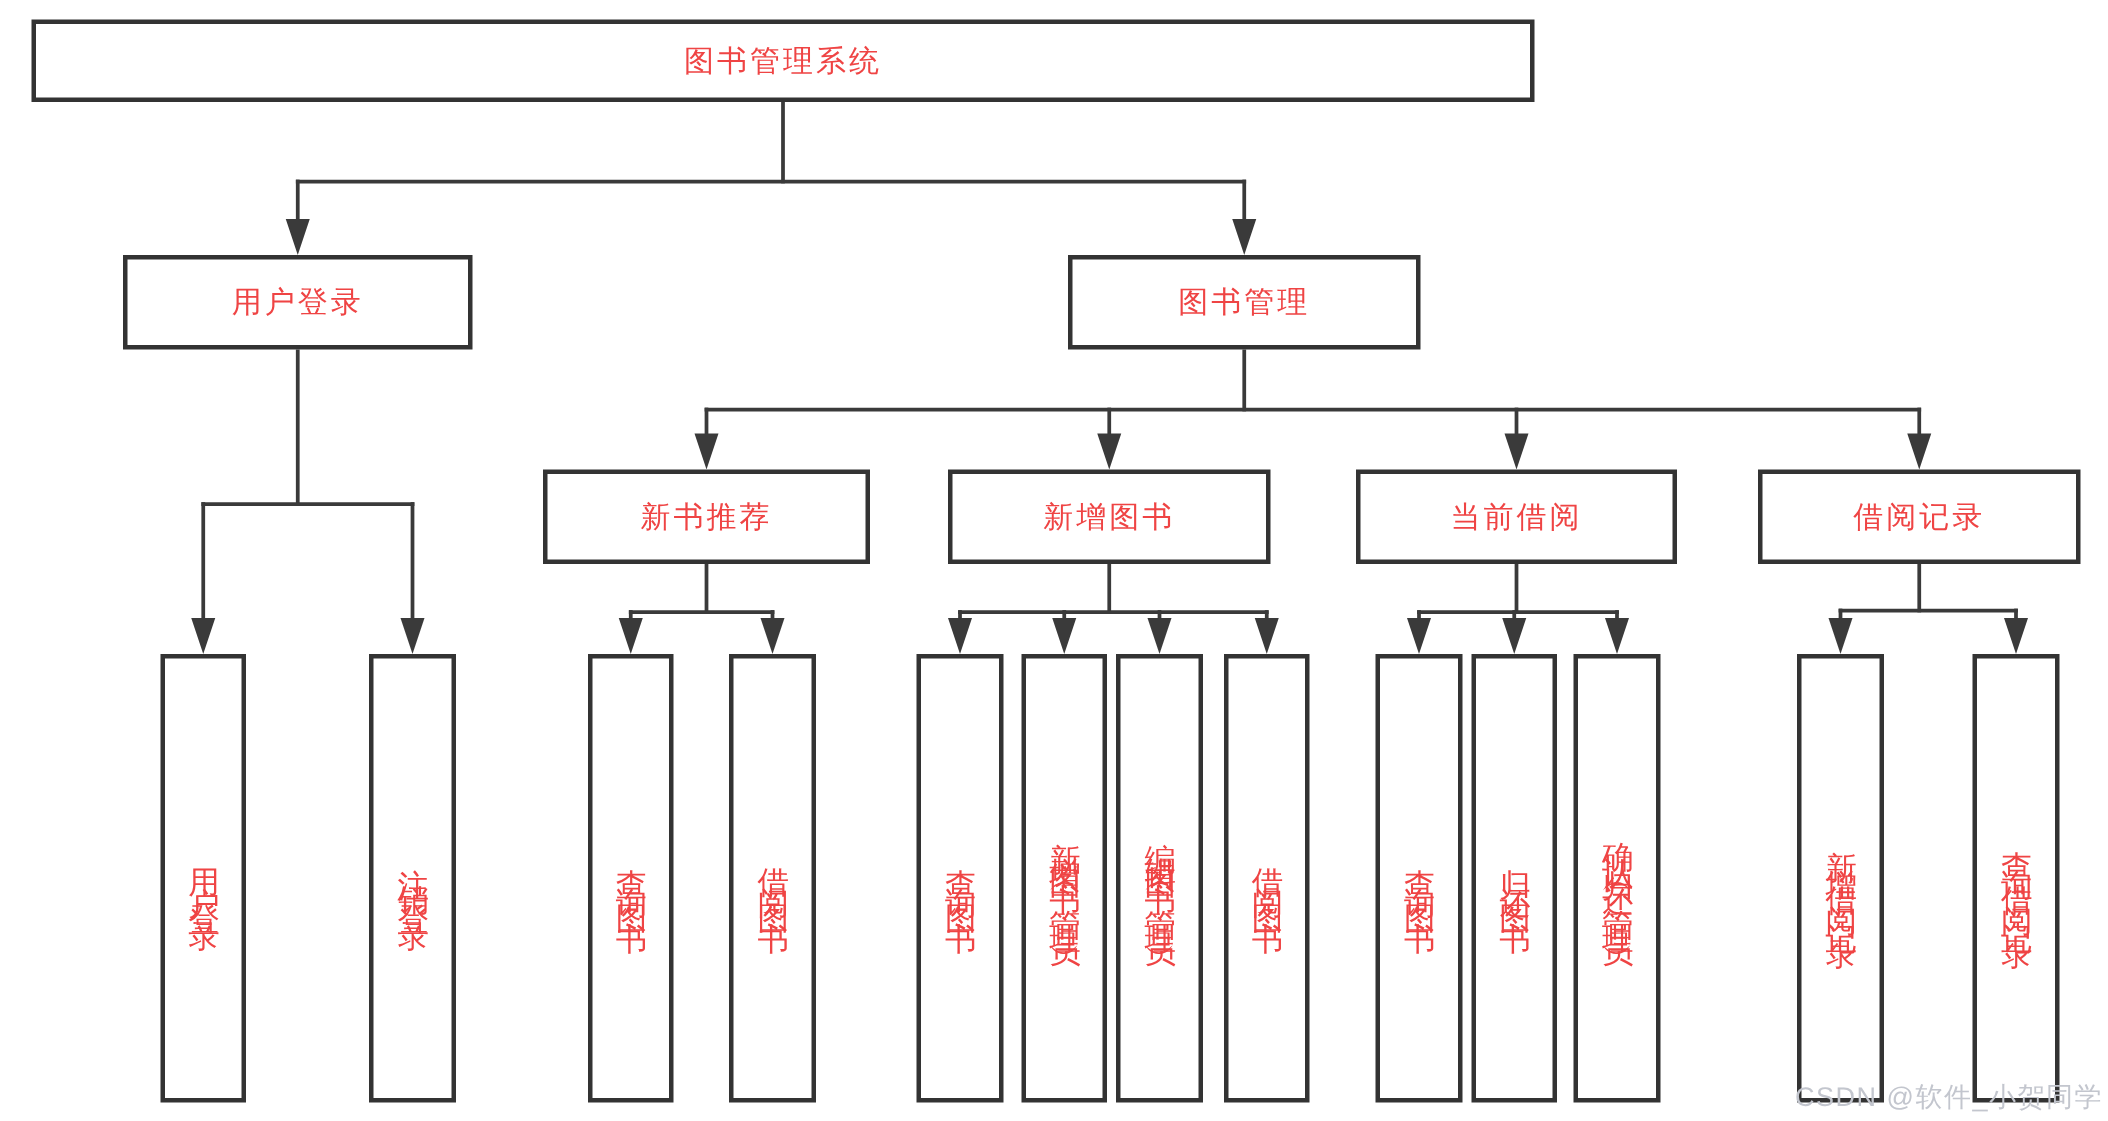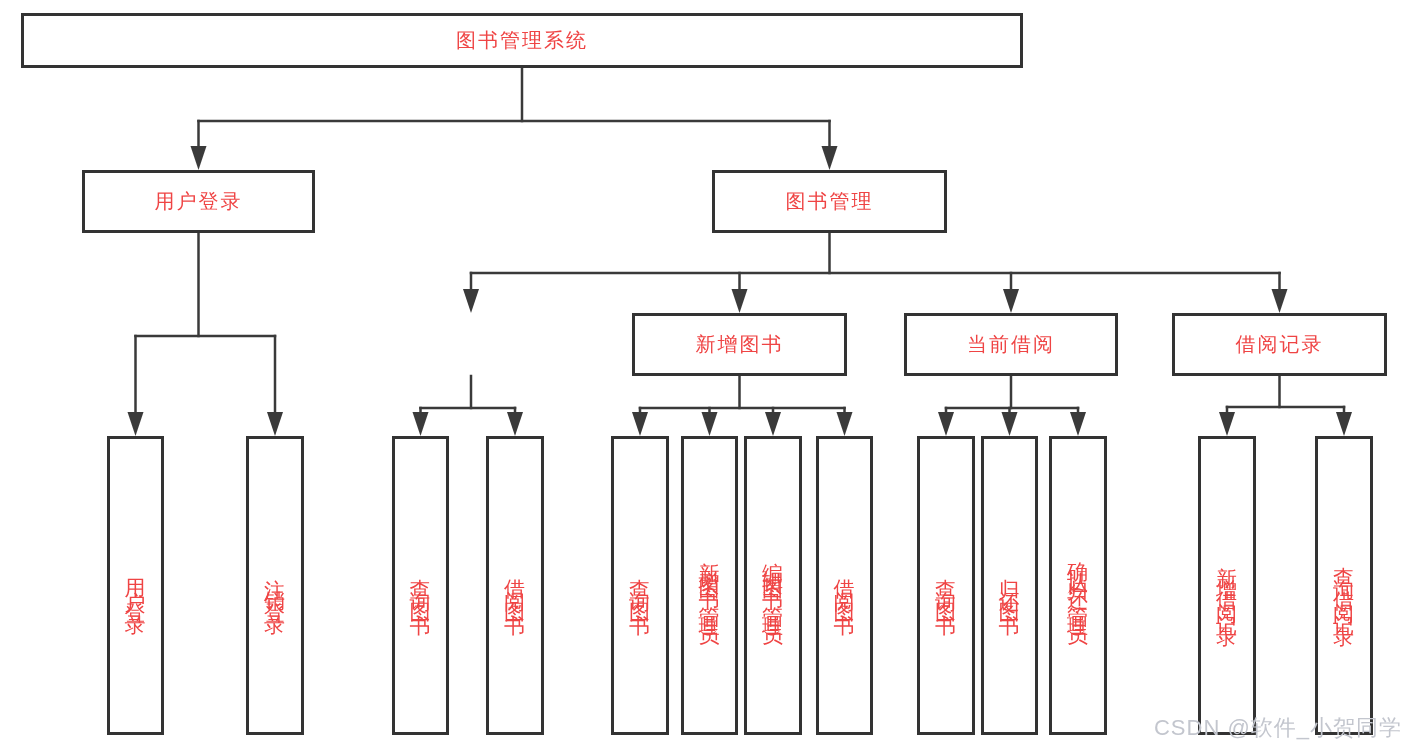--- a/index.html
+++ b/index.html
@@ -15,21 +15,21 @@
   .hbox{font-size:20px;letter-spacing:2px;}
   .vtext{
     writing-mode:vertical-rl;text-orientation:mixed;
     font-size:21px;letter-spacing:12px;line-height:1;
   }
   .vtext.long{letter-spacing:9px;}
   svg.connectors{position:absolute;left:0;top:0;z-index:1;}
   svg.connectors line{stroke:#3a3a3a;stroke-width:2.5;stroke-linecap:square;}
   svg.connectors polygon{fill:#3a3a3a;}
   .watermark{
-    position:absolute;right:3px;bottom:4px;font-size:22px;
+    position:absolute;right:3px;bottom:4px;font-size:18px;
     color:#c3c6ce;z-index:10;letter-spacing:1px;white-space:nowrap;
   }
 </style>
 </head>
 <body>
 
 <div class="canvas">
 
   <svg class="connectors" width="1405" height="747" viewBox="0 0 1405 747">
       <line x1="522" y1="68" x2="522" y2="121"></line>
@@ -90,20 +90,23 @@
     <span>图书管理系统</span>
   </div>
 
   <div class="box hbox" style="left:82px;top:170px;width:233px;height:63px">
     <span>用户登录</span>
   </div>
   <div class="box hbox" style="left:712px;top:170px;width:235px;height:63px">
     <span>图书管理</span>
   </div>
 
+  <div class="box hbox" style="left:362px;top:313px;width:218px;height:63px">
+    <span>新书推荐</span>
+  </div>
   <div class="box hbox" style="left:632px;top:313px;width:215px;height:63px">
     <span>新增图书</span>
   </div>
   <div class="box hbox" style="left:904px;top:313px;width:214px;height:63px">
     <span>当前借阅</span>
   </div>
   <div class="box hbox" style="left:1172px;top:313px;width:215px;height:63px">
     <span>借阅记录</span>
   </div>
 

